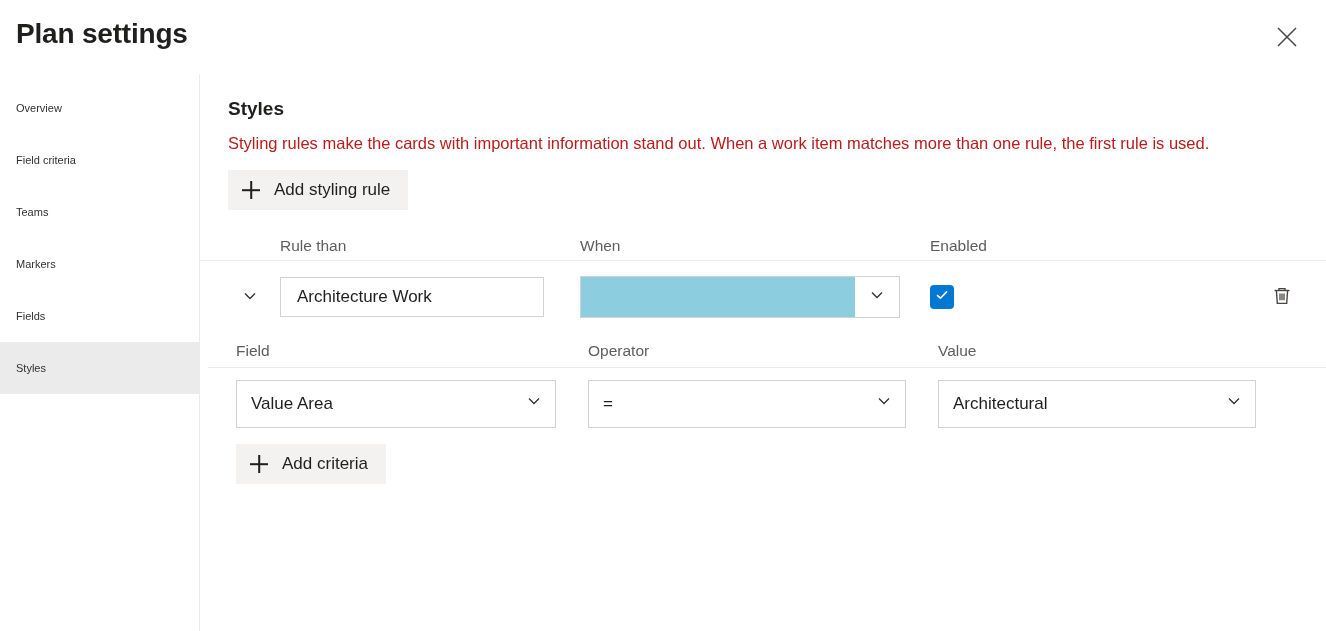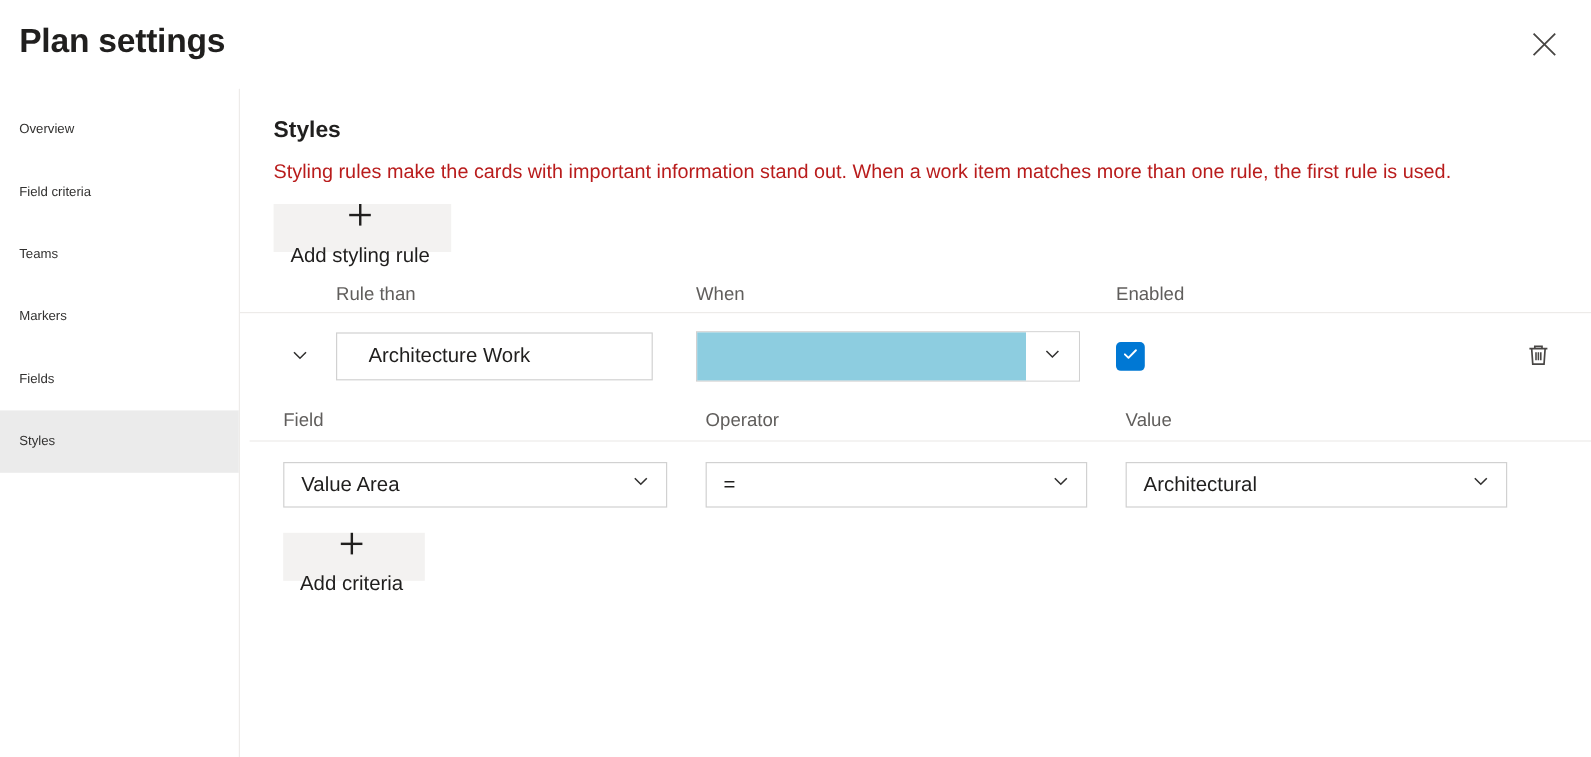--- a/index.html
+++ b/index.html
@@ -115,21 +115,20 @@
     gap: 14px;
     height: 40px;
     padding: 0 18px 0 14px;
     background: #f3f2f1;
     border: none;
     font-family: "Liberation Sans", sans-serif;
     font-size: 17px;
     line-height: 22px;
     color: #201f1e;
     cursor: pointer;
-    flex-direction: column;
   }
   .cmd-button .plus-icon {
     width: 18px;
     height: 18px;
     position: relative;
     display: inline-block;
     flex: 0 0 18px;
   }
   .cmd-button .plus-icon::before,
   .cmd-button .plus-icon::after {
@@ -185,21 +184,21 @@
     border: none;
     cursor: pointer;
     margin-left: 6px;
   }
 
   .text-input {
     width: 264px;
     height: 40px;
     border: 1px solid #d1d1d1;
     background: #ffffff;
-    padding: 0 26px;
+    padding: 0 16px;
     font-family: "Liberation Sans", sans-serif;
     font-size: 17px;
     line-height: 22px;
     color: #201f1e;
     outline: none;
   }
 
   .color-picker {
     display: flex;
     width: 320px;
@@ -264,21 +263,21 @@
   .criteria-row {
     display: flex;
     align-items: center;
     height: 72px;
     gap: 32px;
   }
   .combo {
     display: flex;
     align-items: center;
     justify-content: space-between;
-    height: 38px;
+    height: 48px;
     border: 1px solid #d1d1d1;
     background: #ffffff;
     padding: 0 12px 0 14px;
     font-size: 17px;
     line-height: 22px;
     color: #201f1e;
     cursor: pointer;
     user-select: none;
   }
   .combo.field-combo { width: 320px; flex: 0 0 320px; }

